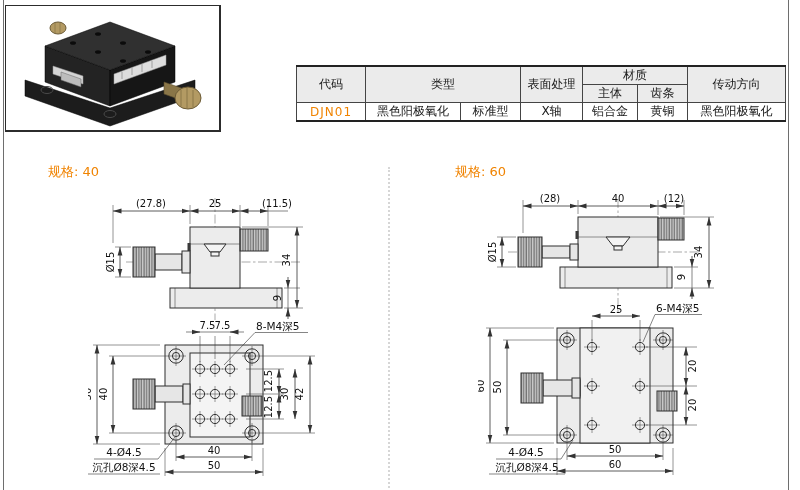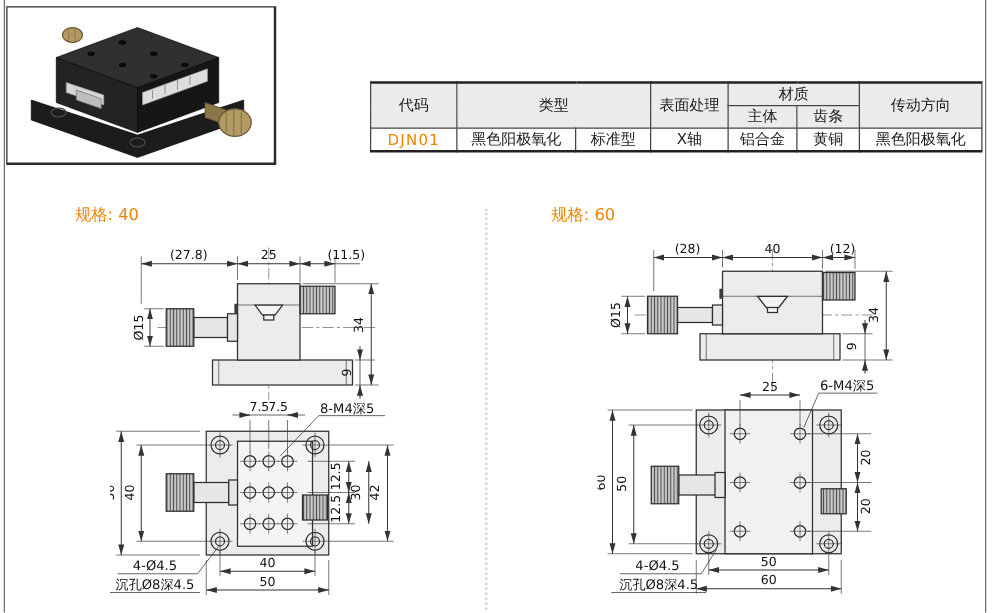--- a/index.html
+++ b/index.html
@@ -105,22 +105,22 @@
     <td>黑色阳极氧化</td>
     <td>标准型</td>
     <td>X轴</td>
     <td>铝合金</td>
     <td>黄铜</td>
     <td>黑色阳极氧化</td>
   </tr>
 </tbody>
   </table>
 
-<div class="sec-label" style="left:60px;top:163px">规格: 40</div>
-<div class="sec-label" style="left:441px;top:163px">规格: 60</div>
+<div class="sec-label" style="left:48px;top:163px">规格: 40</div>
+<div class="sec-label" style="left:455px;top:163px">规格: 60</div>
 <div class="divider"></div>
 
 <svg class="draw" style="left:88px;top:193px" width="254" height="290" viewBox="88 193 254 290">
   <defs>
     <marker id="ar1" markerWidth="9" markerHeight="6" refX="8.5" refY="3" orient="auto-start-reverse" markerUnits="userSpaceOnUse">
       <path d="M8.5,3 L0,0.6 L0,5.4 Z" fill="#333"></path>
     </marker>
     <pattern id="kn1" width="2.6" height="4" patternUnits="userSpaceOnUse">
       <rect width="2.6" height="4" fill="#cfcfcf"></rect>
         <line x1="1" y1="0" x2="1" y2="4" stroke="#4a4a4a" stroke-width="0.9"></line>

